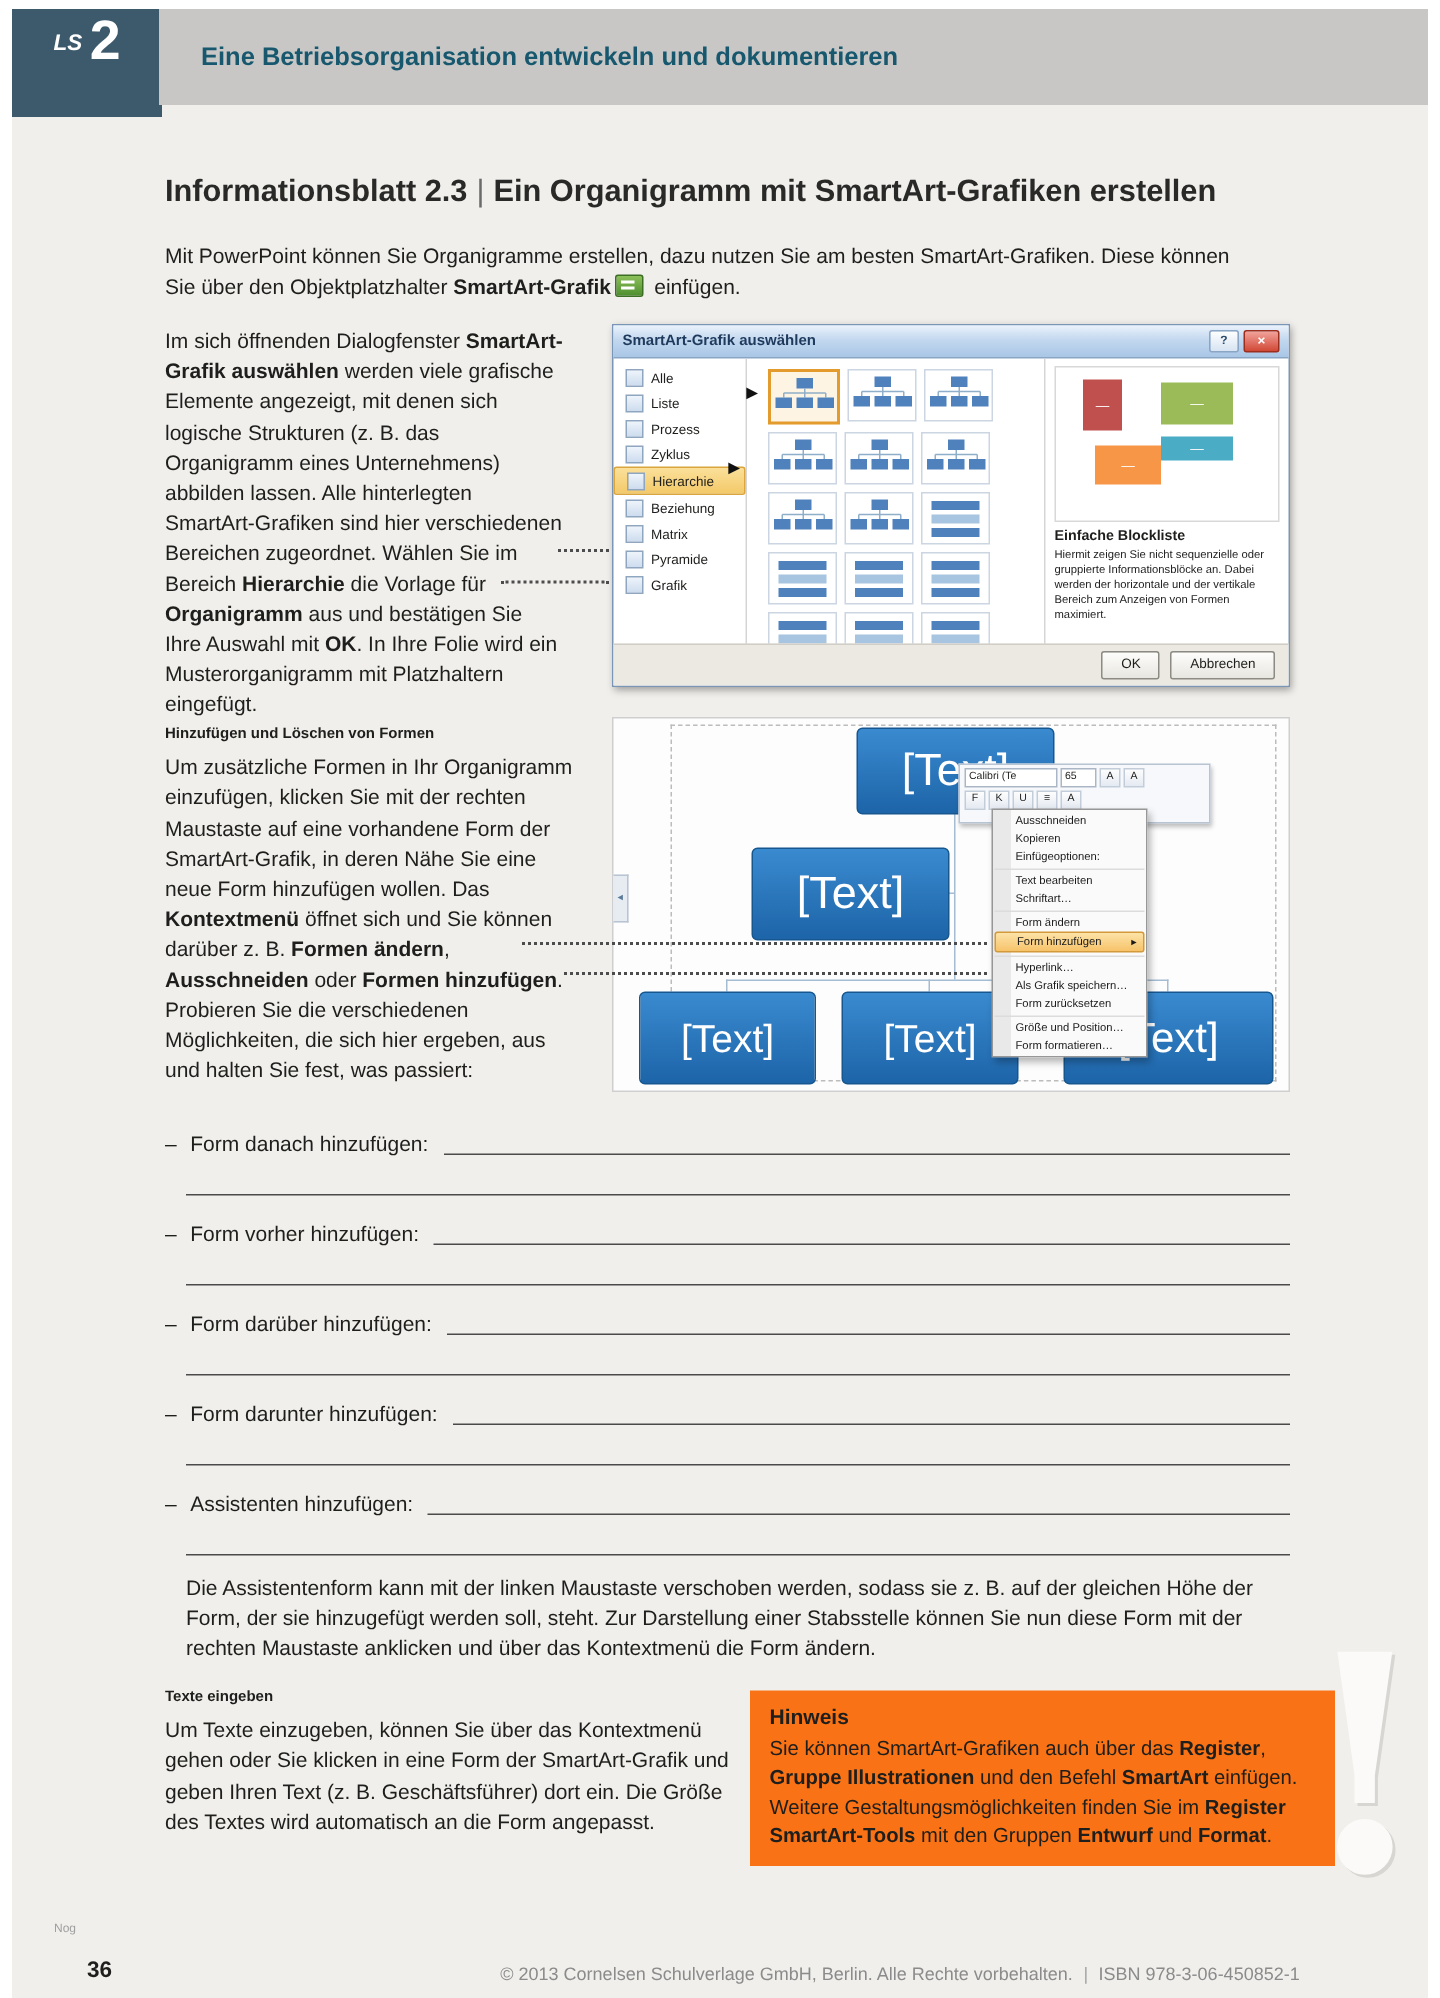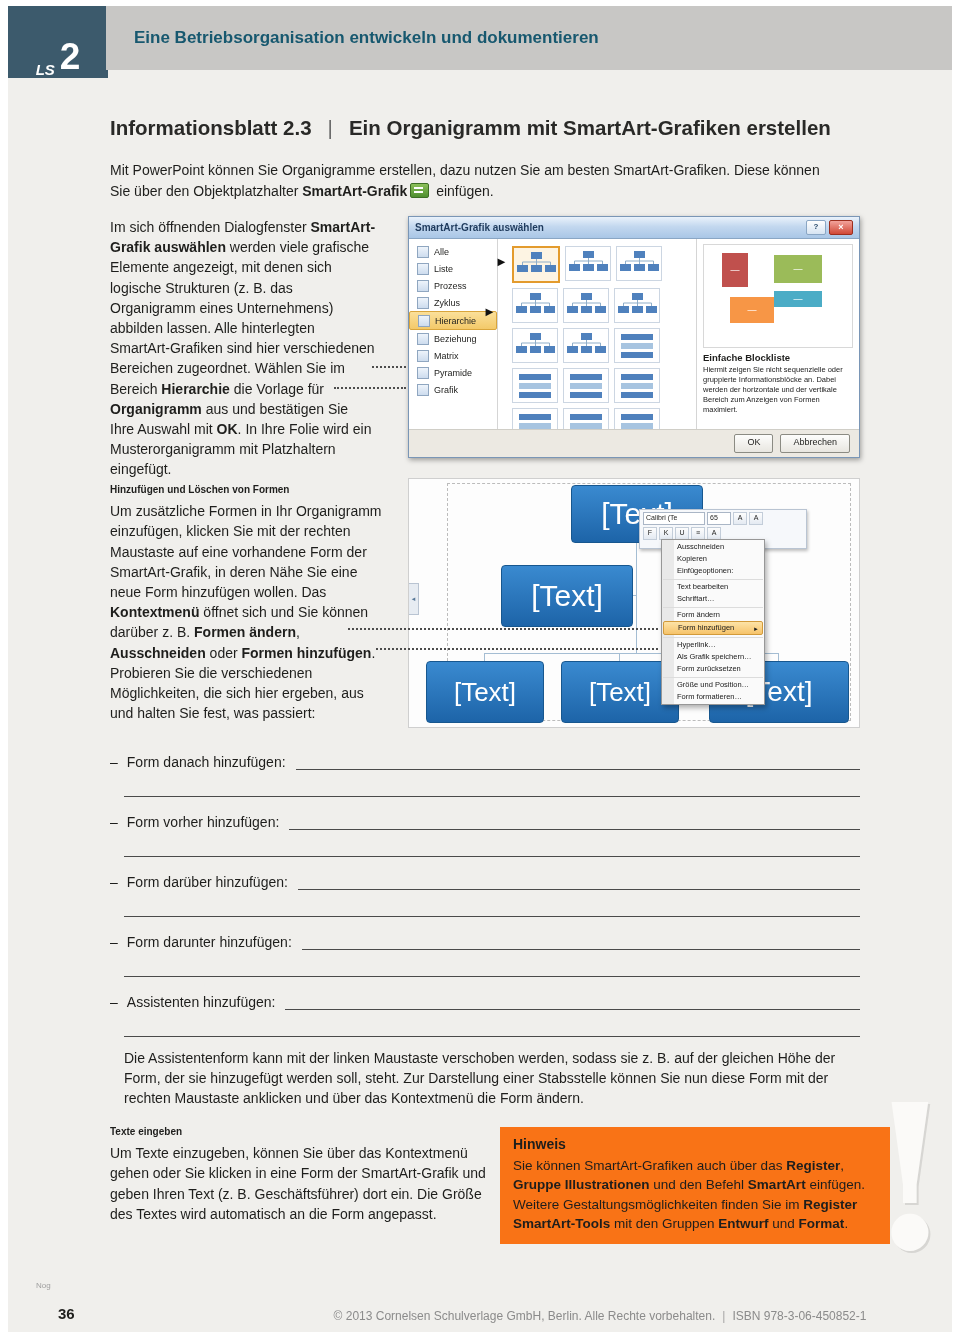--- a/index.html
+++ b/index.html
@@ -2,28 +2,28 @@
 <html><head>
 <meta charset="utf-8">
 <style>
   html,body{margin:0;padding:0}
   .page{position:relative;width:960px;height:1332px;background:#fff;overflow:hidden;
         font-family:"Liberation Sans",sans-serif;color:#1e1e1c}
   .paper{position:absolute;left:8px;top:6px;width:944px;height:1326px;background:#f0efec}
 
   
   .ls-box{position:absolute;left:8px;top:6px;width:100px;height:72px;background:#3c5a6c;color:#fff;
-          display:flex;align-items:flex-end;justify-content:center;gap:5px}
+          display:flex;align-items:flex-start;justify-content:center;gap:5px}
   .ls-label{font-style:italic;font-weight:bold;font-size:15px;margin-top:14px}
   .ls-num{font-size:37px;font-weight:bold}
   .band{position:absolute;left:106px;top:6px;width:846px;height:64px;background:#c8c7c5;display:flex;align-items:center}
   .band-title{margin-left:28px;color:#17586f;font-weight:bold;font-size:17px}
 
   
-  .info-title{position:absolute;left:110px;top:116px;display:flex;gap:16px;align-items:flex-start;font-size:20.5px;color:#292927}
+  .info-title{position:absolute;left:110px;top:116px;display:flex;gap:6px;align-items:flex-start;font-size:20.5px;color:#292927}
   .info-label{font-weight:bold}
   .info-sep{color:#6b6b6b;font-weight:normal}
   .info-main{font-weight:bold}
 
   .b{font-weight:bold}
   p{margin:0}
   h3{margin:0;font-size:10px}
 
   .intro{position:absolute;left:110px;top:160px;width:726px;font-size:14px;line-height:21px}
   .ic-smartart{display:inline-block;width:17px;height:13px;vertical-align:-2px;margin:0 3px;

